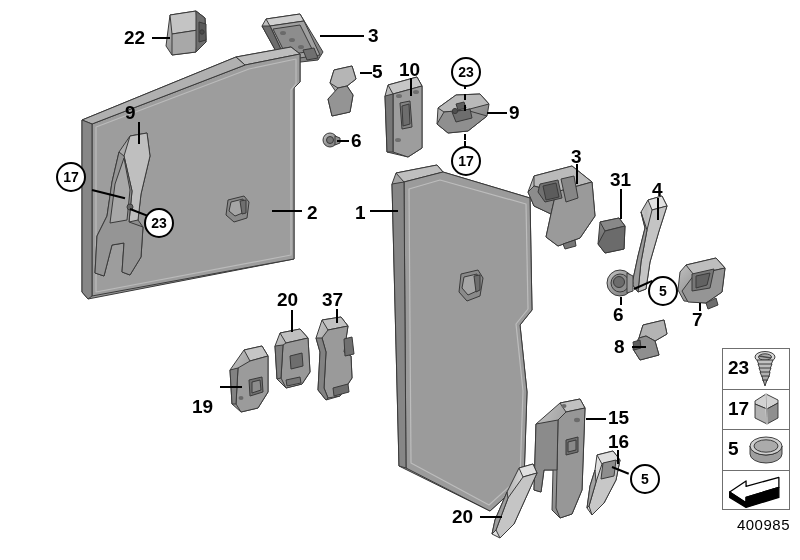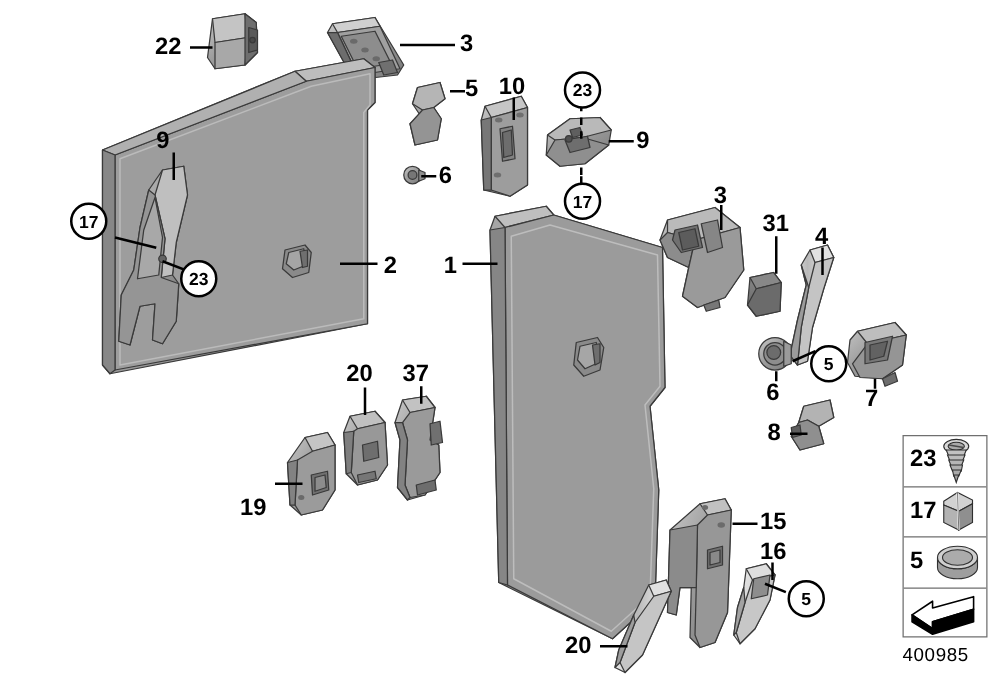--- a/index.html
+++ b/index.html
@@ -14,21 +14,21 @@
   .lead{position:absolute;background:#000;height:2px;transform-origin:0 50%;}
   .leadv{position:absolute;background:#000;width:2px;}
   .dash{position:absolute;border-top:2px dashed #000;height:0;}
   #legend{position:absolute;left:722px;top:348px;width:68px;height:162px;
           border:1.5px solid #6f6f6f;background:#fff;box-sizing:border-box;}
   .lgcell{position:relative;height:40.5px;border-bottom:1.5px solid #6f6f6f;
           box-sizing:border-box;}
   .lgcell:last-child{border-bottom:none;}
   .lgnum{position:absolute;left:5px;top:8px;font-weight:bold;font-size:19px;color:#000;}
   .lgart{position:absolute;right:2px;top:1px;width:42px;height:38px;}
-  #partno{position:absolute;left:722px;top:516px;width:68px;text-align:left;
+  #partno{position:absolute;left:722px;top:516px;width:68px;text-align:right;
           font-size:15px;color:#000;letter-spacing:.5px;}
   svg{display:block;}
 </style>
 </head>
 <body>
 
 <div id="stage">
 
   <svg width="800" height="560" viewBox="0 0 800 560" style="position:absolute;left:0;top:0;">
     <defs>

